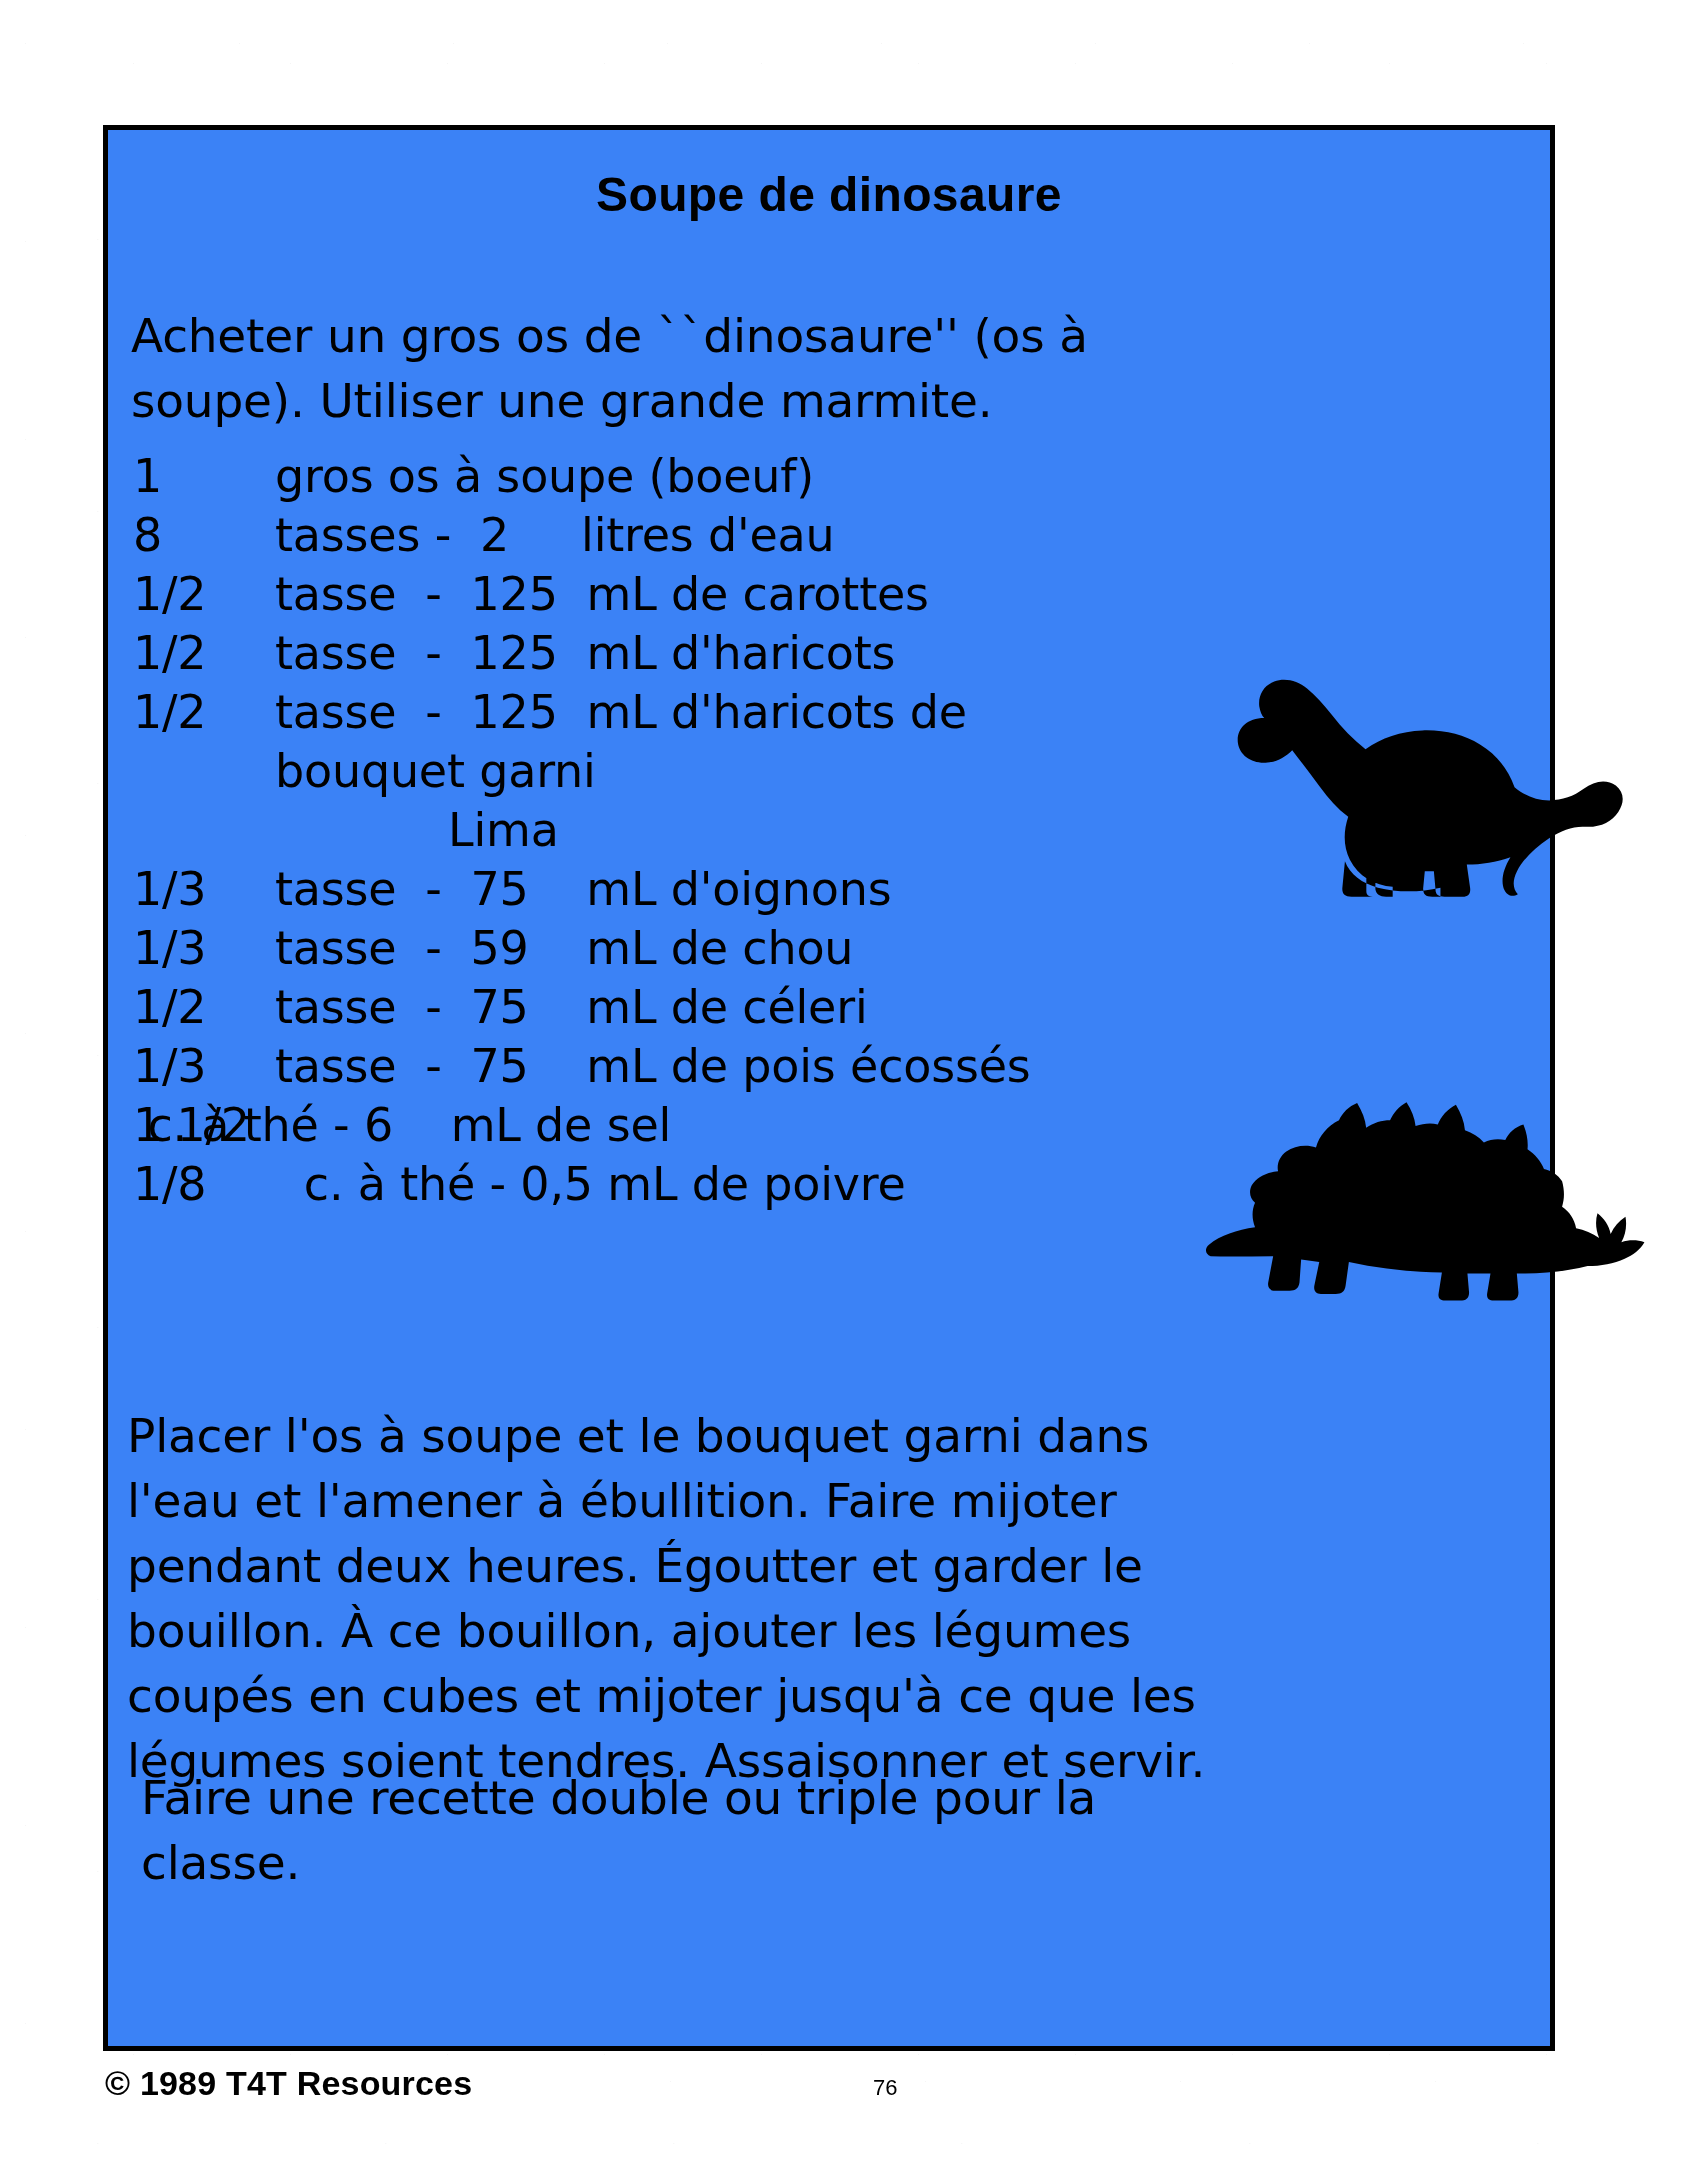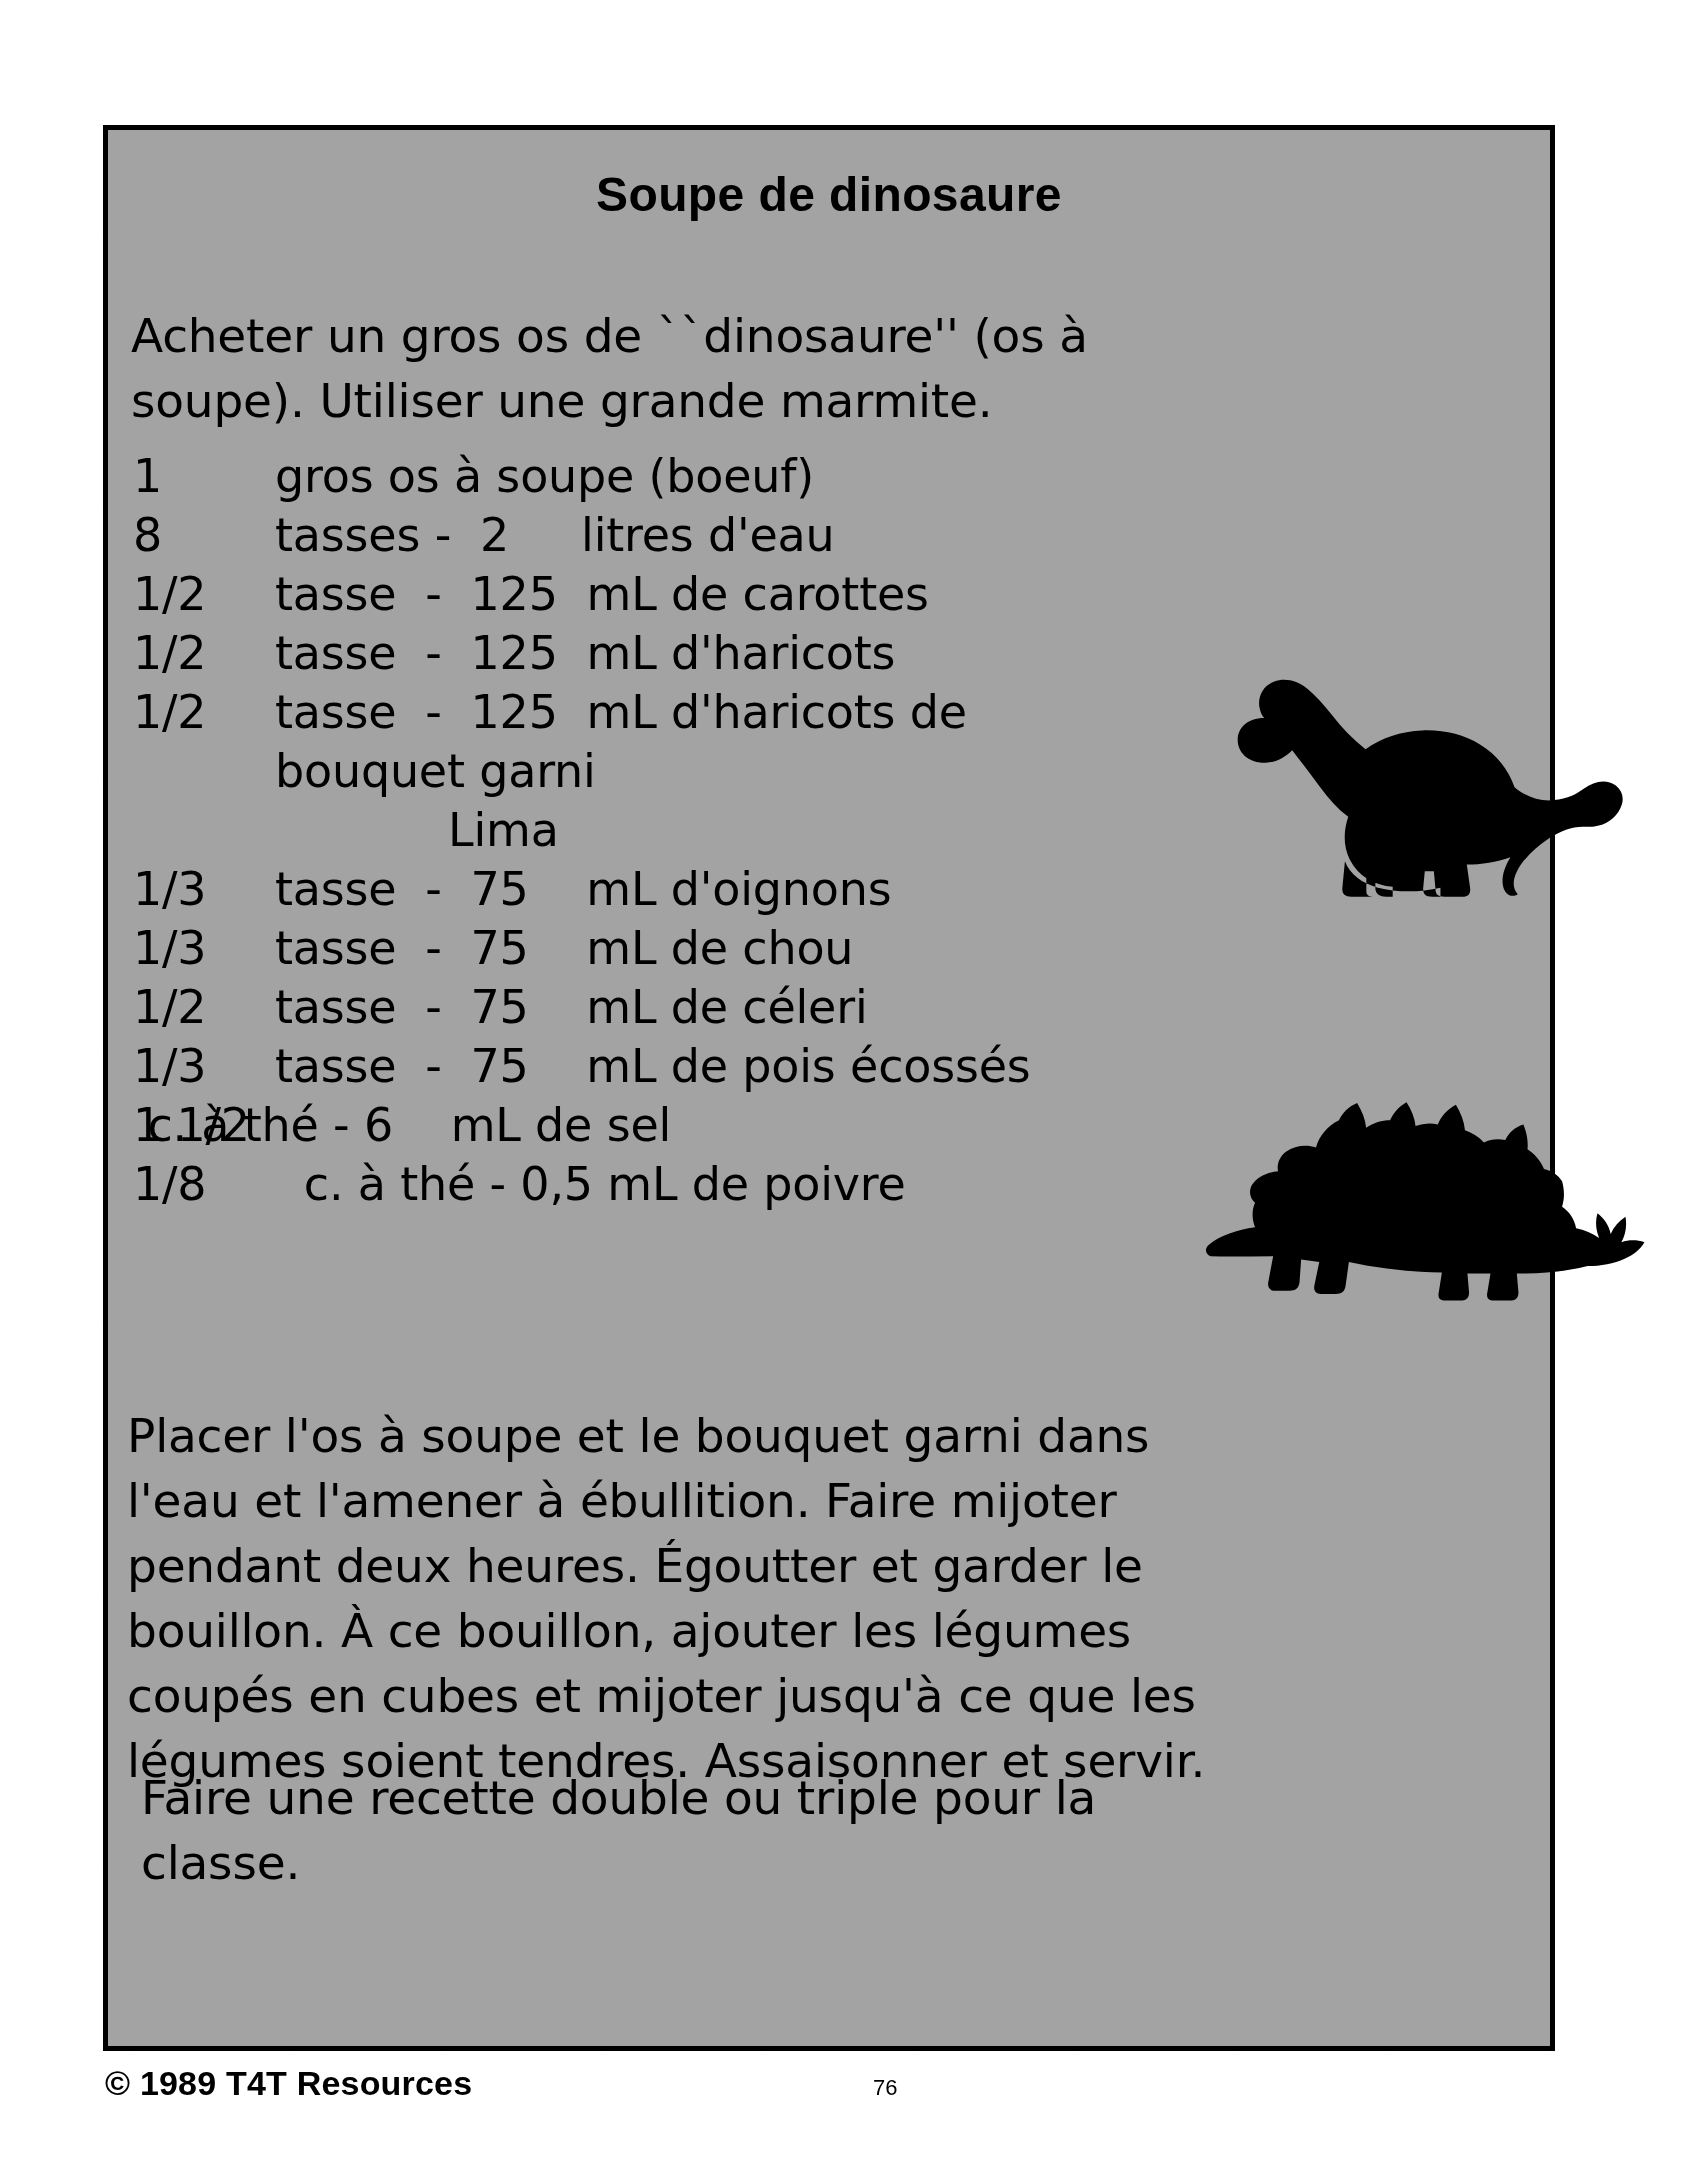--- a/index.html
+++ b/index.html
@@ -18,21 +18,21 @@
 
   
   #page-frame {
     position: absolute;
     left: 103px;
     top: 125px;
     width: 1452px;
     height: 1926px;
     border: 5.8px solid #000;
     box-sizing: border-box;
-    background: #a3a3a3;
+    background: #3b82f6;
   }
 
   
   #recipe-title {
     position: absolute;
     left: 0;
     top: 37px;
     width: 100%;
     text-align: center;
     font-size: 48px;
@@ -193,21 +193,21 @@
       <div class="ing-row cont">
         <span class="ing-qty"></span>
         <span class="ing-rest">            Lima</span>
       </div>
       <div class="ing-row">
         <span class="ing-qty">1/3</span>
         <span class="ing-rest">tasse  -  75    mL d'oignons</span>
       </div>
       <div class="ing-row">
         <span class="ing-qty">1/3</span>
-        <span class="ing-rest">tasse  -  75    mL de chou</span>
+        <span class="ing-rest">tasse  -  59    mL de chou</span>
       </div>
       <div class="ing-row">
         <span class="ing-qty">1/2</span>
         <span class="ing-rest">tasse  -  75    mL de céleri</span>
       </div>
       <div class="ing-row">
         <span class="ing-qty">1/3</span>
         <span class="ing-rest">tasse  -  75    mL de pois écossés</span>
       </div>
       <div class="ing-row tight">

